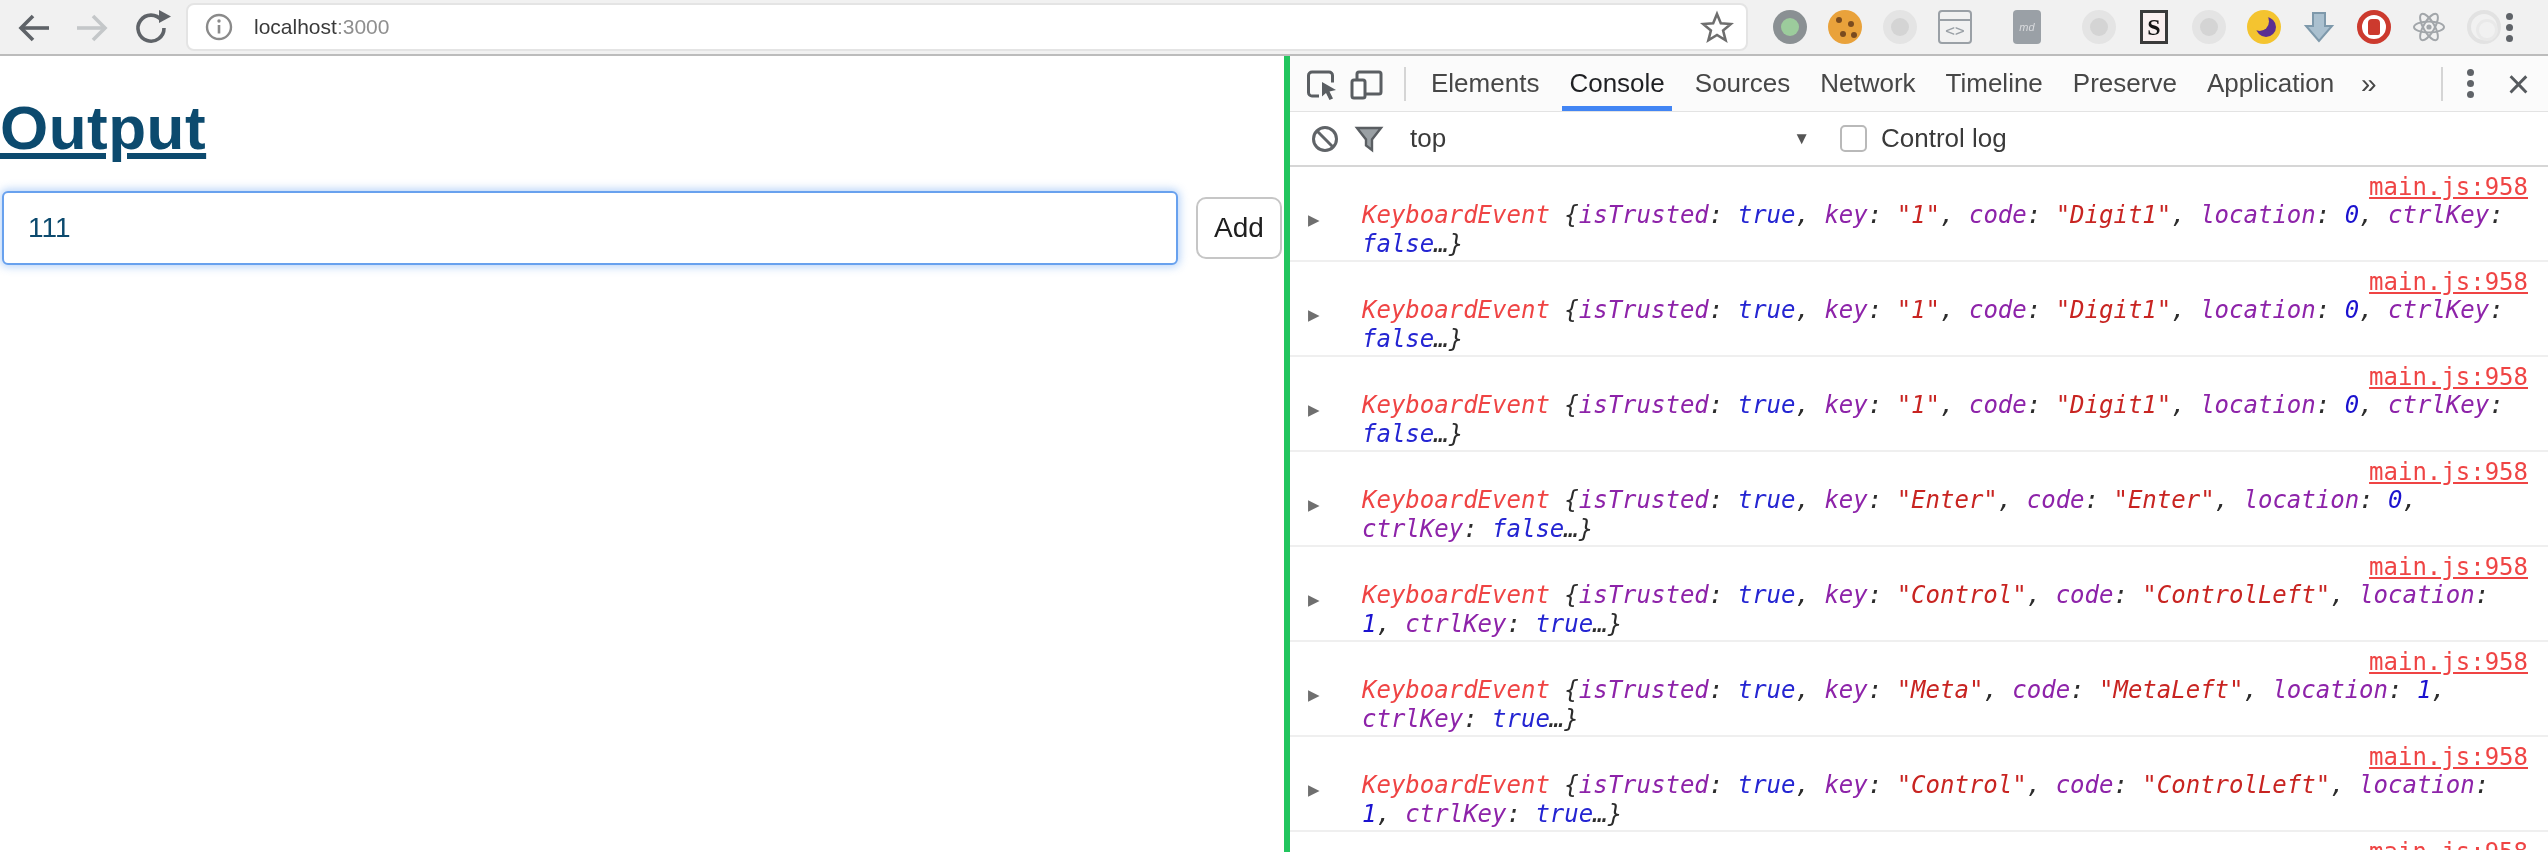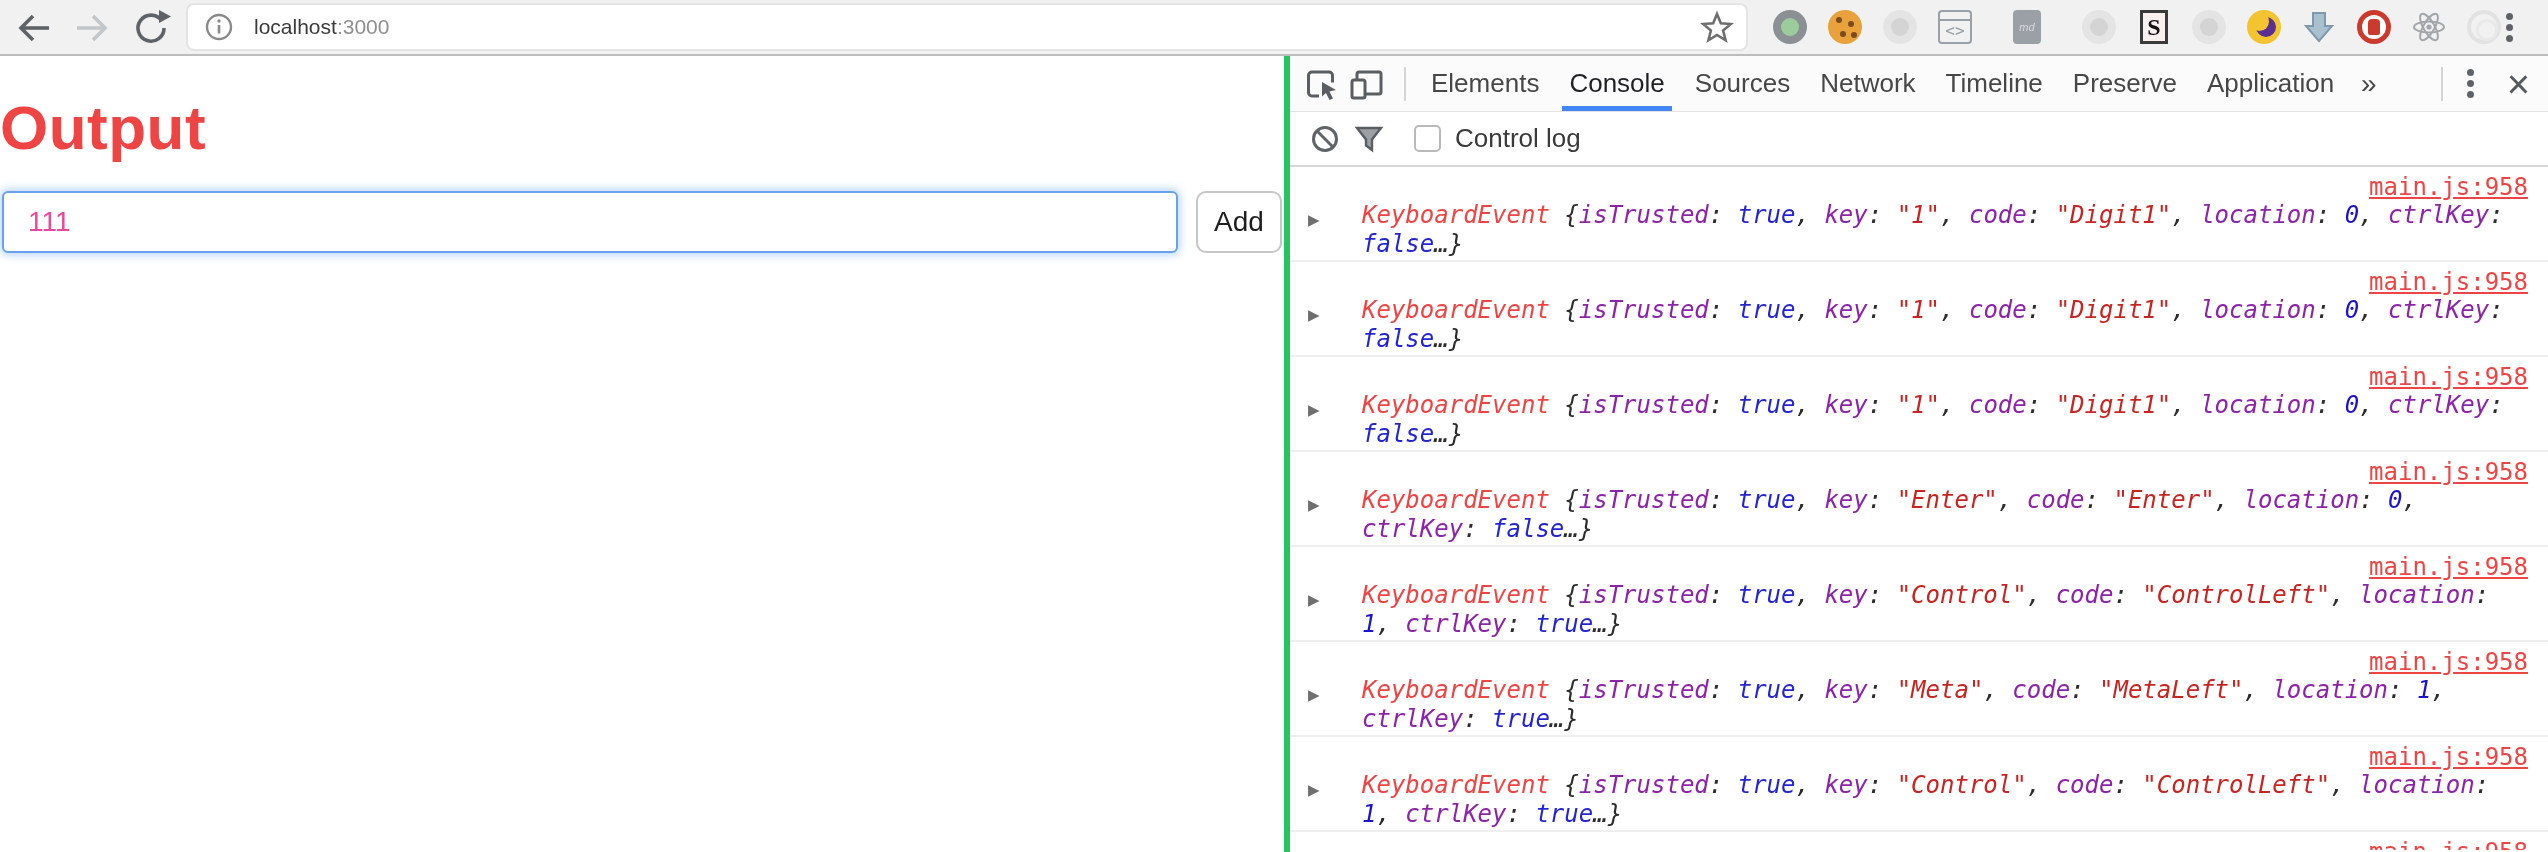--- a/index.html
+++ b/index.html
@@ -51,25 +51,25 @@
   .ext-hand::after { content:""; position:absolute; left:6px; top:4px; width:12px; height:16px;
      border-radius:4px 4px 2px 2px; background:#cc3a2e; }
   .ext-spiral { border:4px solid #e2e2e2; border-radius:50%; }
   .ext-spiral::after { content:""; position:absolute; left:5px; top:5px; width:16px; height:16px;
      border:3px solid #e9e9e9; border-radius:50%; }
   .menu-dots { position:absolute; left:2506px; top:13px; width:8px; height:30px; }
   .menu-dots i, .dots-v i { display:block; width:7px; height:7px; border-radius:50%; background:#5f6368; margin:0 0 4px 0; }
 
   
   .page { position:absolute; left:0; top:56px; width:1284px; height:796px; background:#fff; }
-  .page h1 { margin:36px 0 28px 0; font-size:62px; font-weight:bold; color:#ef4444; letter-spacing:0.5px; }
+  .page h1 { margin:36px 0 28px 0; font-size:62px; font-weight:bold; color:#0c4a6e; letter-spacing:0.5px;text-decoration:underline; }
   .add-row { display:flex; align-items:center; gap:18px; margin-left:2px; }
-  .num-input { width:1176px; height:62px; border:2px solid #68a1ee; border-radius:6px;
+  .num-input { width:1176px; height:74px; border:2px solid #68a1ee; border-radius:6px;
      box-shadow:0 0 8px 2px rgba(100,160,240,.45); outline:none; padding-left:24px;
-     font-size:28px; color:#ec4899; font-family:"Liberation Sans", sans-serif; }
+     font-size:28px; color:#0c4a6e; font-family:"Liberation Sans", sans-serif; }
   .add-btn { width:86px; height:62px; background:#fff; border:2px solid #c6c6c6; border-radius:10px;
      font-size:28px; color:#1f1f1f; font-family:"Liberation Sans", sans-serif; }
 
   
   .devtools { position:absolute; left:1284px; top:56px; width:1264px; height:796px;
      background:#fff; border-left:6px solid #22c55e; }
   .dt-tabbar { height:56px; background:#fbfbfb; border-bottom:1px solid #e3e3e3;
      display:flex; align-items:center; padding:0 10px 0 12px; }
   .dt-icon-btn { width:38px; height:38px; flex:none; margin-right:8px; }
   .dt-sep { width:2px; height:34px; background:#d5d5d5; margin:0 10px; flex:none; }
@@ -238,20 +238,24 @@
       <svg viewBox="0 0 30 30" width="30" height="30">
           <circle cx="15" cy="15" r="11.5" stroke="#606468" stroke-width="3" fill="none"></circle>
           <line x1="7.3" y1="7.3" x2="22.7" y2="22.7" stroke="#606468" stroke-width="3"></line>
         </svg>
     </span>
     <span class="icon-filter">
       <svg viewBox="0 0 30 30" width="30" height="30">
           <polygon points="3,4 27,4 18,15.5 18,26 12,21.5 12,15.5" fill="#9aa0a4" stroke="#5a5e62" stroke-width="2.4"></polygon>
         </svg>
     </span>
+    <div class="ctx-select">
+      <span class="ctx-label">top</span>
+      <span class="ctx-arrow">▼</span>
+    </div>
     <div class="preserve-box"></div>
     <span class="preserve-label">Control log</span>
   </div>
 
   <div class="console-list" id="console-list">
       <div class="entry">
         <a class="srclink">main.js:958</a>
         <span class="tri">▶</span>
         <div class="msg"><span class="ev">KeyboardEvent</span><span class="pl"> {</span><span class="nm">isTrusted</span><span class="pl">: </span><span class="bl">true</span><span class="pl">, </span><span class="nm">key</span><span class="pl">: </span><span class="st">"1"</span><span class="pl">, </span><span class="nm">code</span><span class="pl">: </span><span class="st">"Digit1"</span><span class="pl">, </span><span class="nm">location</span><span class="pl">: </span><span class="nu">0</span><span class="pl">, </span><span class="nm">ctrlKey</span><span class="pl">: </span><span class="bl">false</span><span class="pl">…}</span></div>
       </div>

